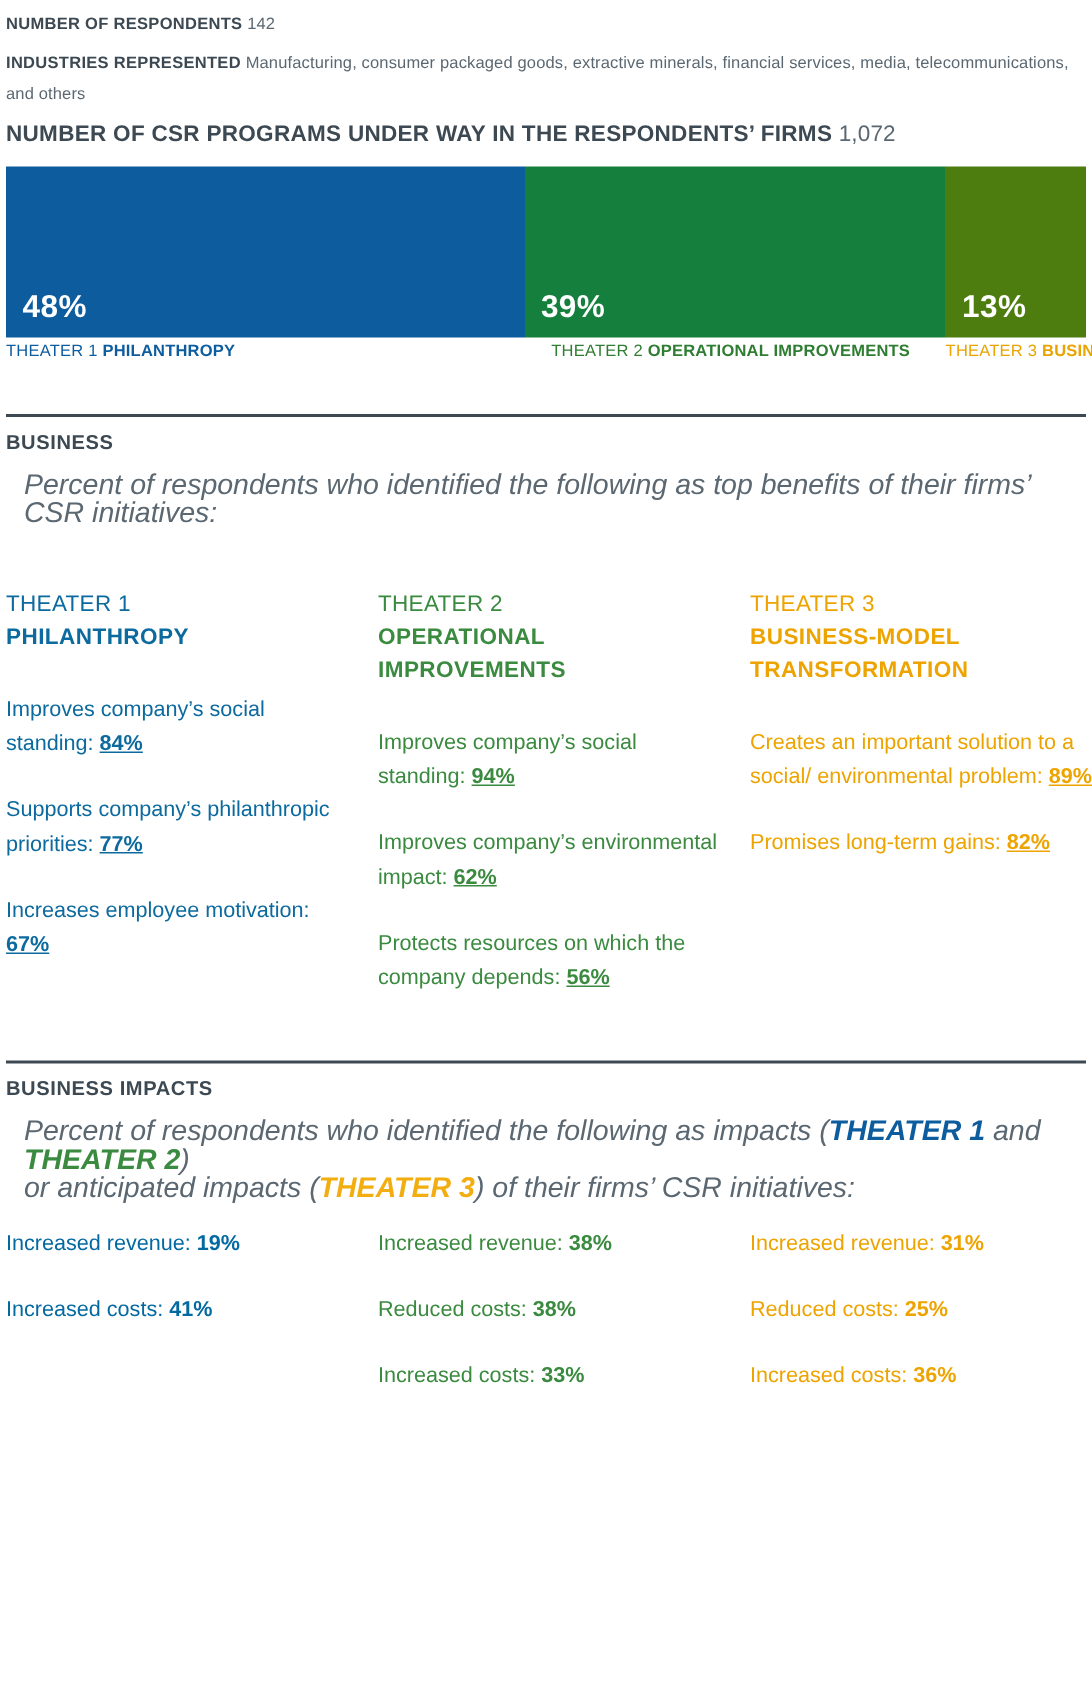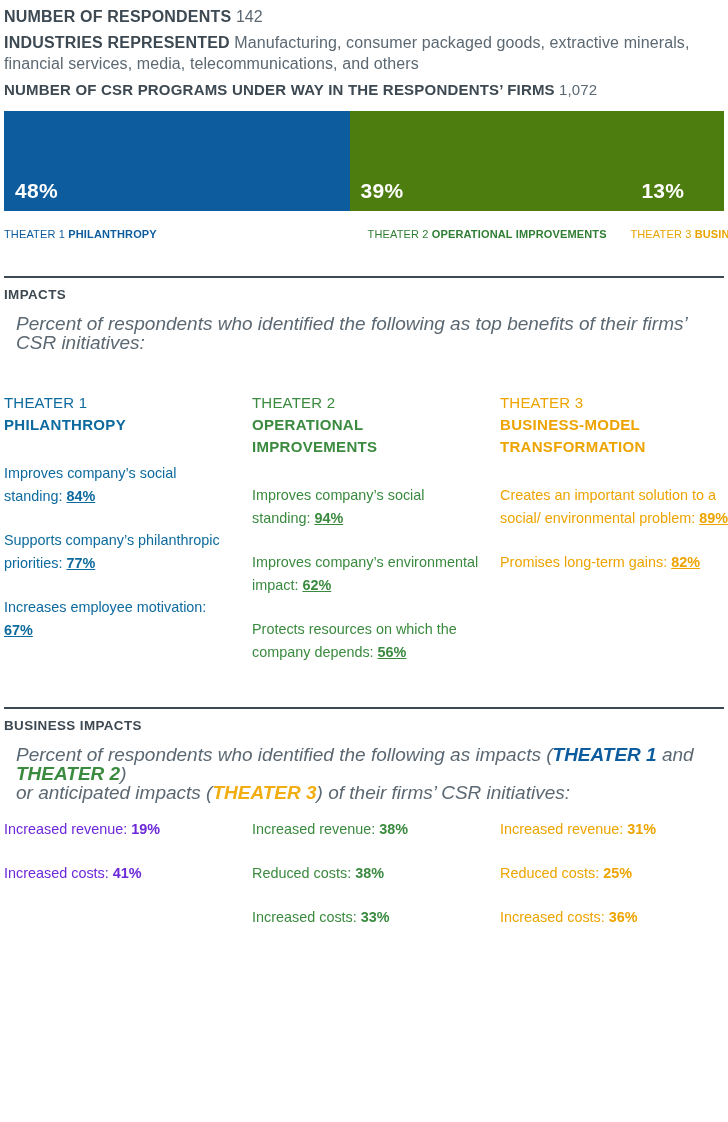--- a/index.html
+++ b/index.html
@@ -7,36 +7,36 @@
     width:728px;height:1122px;position:relative;overflow:hidden;
     font-family:"Liberation Sans","DejaVu Sans",sans-serif;
     color:#3d4952;
     -webkit-font-smoothing:antialiased;
   }
   .page{position:relative;width:728px;height:1122px;box-sizing:border-box;padding:0 4px;}
 
   
   .hdr{padding-top:6px;}
   .hdr-line{
-    font-size:16px;line-height:21px;color:#45525c;letter-spacing:.1px;
+    font-size:11px;line-height:21px;color:#45525c;letter-spacing:.1px;
     margin:0 0 5px 0;
   }
   .hdr-line .lbl{font-weight:bold;letter-spacing:.2px;color:#3d4952;}
   .hdr-line .val{font-weight:normal;color:#5b6872;}
   .hdr-line.wide{font-size:15px;}
 
   
   .bar-wrap{margin-top:11px;width:720px;height:110px;display:flex;}
-  .seg{position:relative;height:100px;}
+  .seg{position:relative;height:114px;}
   .seg .pct{
     position:absolute;left:11px;bottom:8px;
     color:#ffffff;font-weight:bold;font-size:21px;letter-spacing:.3px;
   }
   .seg.s1{background:#0d5c9e;}
-  .seg.s2{background:#4d7c0f;text-align:center;}
+  .seg.s2{background:#15803d;text-align:center;}
   .seg.s3{background:#4d7c0f;}
 
   
   .legend{display:flex;margin-top:7px;width:720px;}
   .lg{font-size:11px;letter-spacing:.15px;white-space:nowrap;}
   .lg .n{font-weight:normal;}
   .lg .t{font-weight:bold;}
   .lg.l1{color:#0d5c9e;}
   .lg.l2{color:#2f7d32;margin-left:40px;}
   .lg.l3{color:#e8a400;}
@@ -67,21 +67,21 @@
   .c1 .name,.c1 .item{color:#0d6a9e;}
   .c2 .name,.c2 .item{color:#3a8a3f;}
   .c3 .name,.c3 .item{color:#eda400;}
 
   
   .imp-cols{display:flex;width:724px;margin-top:16px;}
   .icol{width:248px;box-sizing:border-box;padding-right:16px;}
   .icol.i3{width:228px;padding-right:10px;}
   .iitem{font-size:14.4px;line-height:22px;margin-bottom:22px;}
   .iitem .v{font-weight:bold;}
-  .i1 .iitem{color:#6d28d9;}
+  .i1 .iitem{color:#0369a1;}
   .i2 .iitem{color:#3a8a3f;}
   .i3 .iitem{color:#eda400;}
 </style>
 </head>
 <body>
 
 <div class="page">
 
   <div class="hdr">
     <p class="hdr-line">
@@ -120,21 +120,21 @@
       <span class="t">OPERATIONAL IMPROVEMENTS</span>
     </div>
     <div class="lg l3" style="width:13%">
       <span class="n">THEATER 3</span>
       <span class="t">BUSINESS-MODEL TRANSFORMATION</span>
     </div>
   </div>
 
   <div style="height:36px"></div>
   <div class="rule"></div>
-  <div class="sec-title">IMPACTS</div>
+  <div class="sec-title">BUSINESS</div>
   <p class="sec-sub">
     <span>Percent of respondents who identified the following as top benefits of their firms’</span><br>
     <span>CSR initiatives:</span>
   </p>
 
   <div style="height:28px"></div>
 
   <div class="cols">
 
     <div class="col c1">

